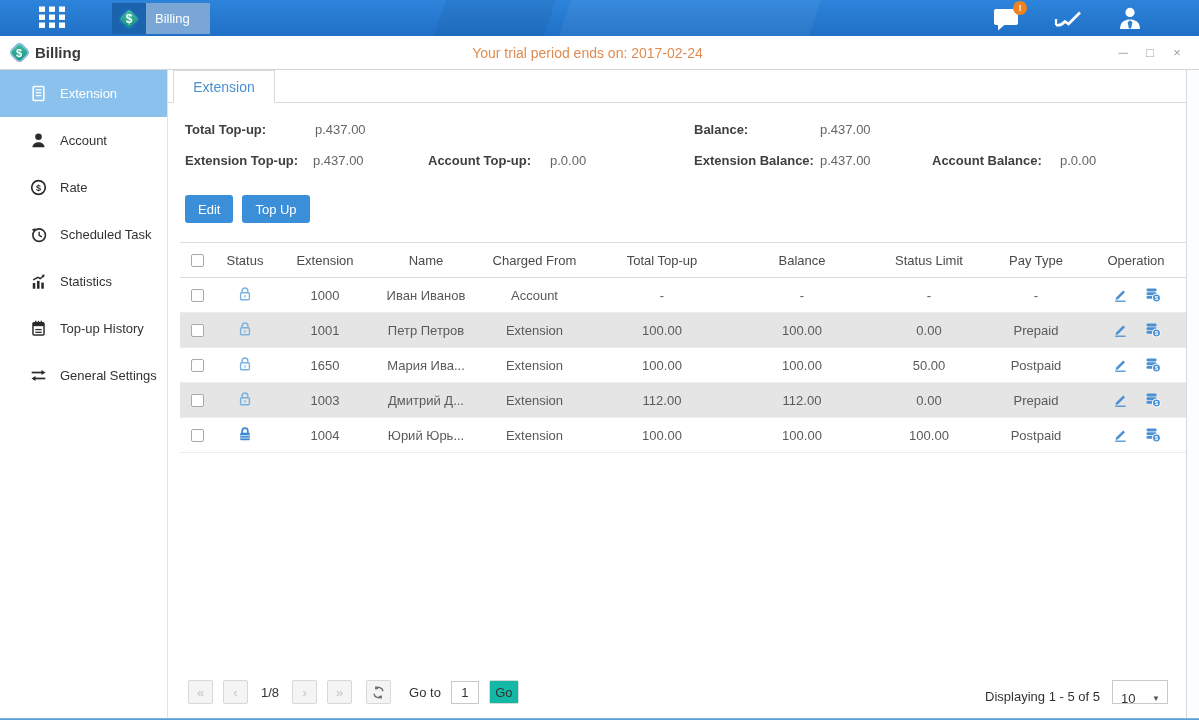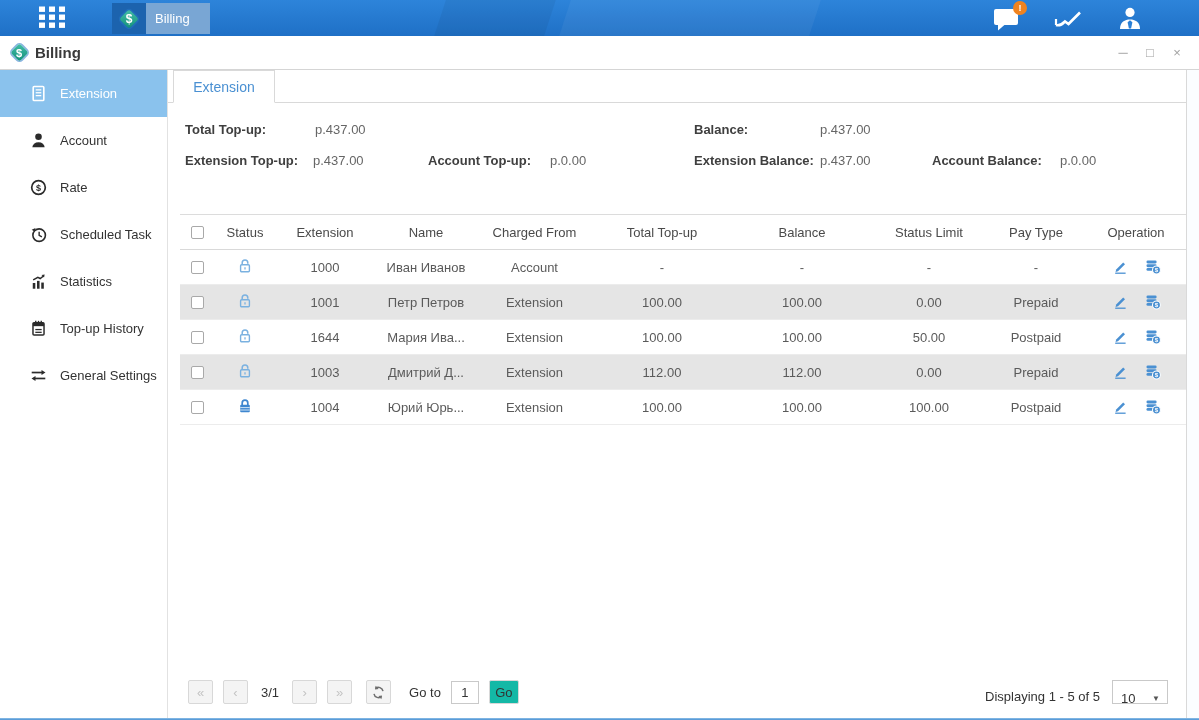--- a/index.html
+++ b/index.html
@@ -165,20 +165,21 @@
 </div>
 
 <div class="titlebar">
   <div class="title-left">
     <span class="diamond" style="width:20px;height:20px;">
       <span class="dsq" style="left:3.5px;top:3.5px;width:13px;height:13px;"></span>
       <span class="dtx" style="width:20px;height:20px;line-height:20px;font-size:11px;">$</span>
     </span>
     <span class="app-title">Billing</span>
   </div>
+  <span class="trial">Your trial period ends on: 2017-02-24</span>
   <div class="win-controls" id="win-controls">
       <span class="winctl">─</span>
       <span class="winctl">□</span>
       <span class="winctl">×</span>
     </div>
 </div>
 
 <div class="app-body">
   <div class="sidebar" id="sidebar">
       <div class="side-item active">
@@ -275,20 +276,24 @@
       <span class="s-label" style="left:17px;top:50px;">Extension Top-up:</span>
       <span class="s-value" style="left:145px;top:50px;">p.437.00</span>
       <span class="s-label" style="left:260px;top:50px;">Account Top-up:</span>
       <span class="s-value" style="left:382px;top:50px;">p.0.00</span>
       <span class="s-label" style="left:526px;top:50px;">Extension Balance:</span>
       <span class="s-value" style="left:652px;top:50px;">p.437.00</span>
       <span class="s-label" style="left:764px;top:50px;">Account Balance:</span>
       <span class="s-value" style="left:892px;top:50px;">p.0.00</span>
     </div>
 
+    <div class="toolbar">
+      <button class="btn-primary">Edit</button>
+      <button class="btn-primary">Top Up</button>
+    </div>
 
     <div class="grid">
       <div class="grid-header" id="grid-header">
           <div class="c-cb">
             <div class="checkbox"></div>
           </div>
           <div class="cell c0">Status</div>
           <div class="cell c1">Extension</div>
           <div class="cell c2">Name</div>
           <div class="cell c3">Charged From</div>
@@ -375,21 +380,21 @@
             <div class="c-cb">
               <div class="checkbox"></div>
             </div>
             <div class="cell c0"><span class="lock">
                 <svg width="16" height="16" viewBox="0 0 16 16">
                   <path d="M5.2 6.8 V4.8 a2.8 2.8 0 0 1 5.6 0 v0.9" fill="none" stroke="#7ab1e0" stroke-width="1.5"></path>
                   <rect x="3.6" y="6.8" width="8.8" height="7" rx="1" fill="none" stroke="#7ab1e0" stroke-width="1.4"></rect>
                   <line x1="8" y1="9.2" x2="8" y2="11.4" stroke="#7ab1e0" stroke-width="1.3"></line>
                 </svg>
               </span></div>
-            <div class="cell c1">1644</div>
+            <div class="cell c1">1650</div>
             <div class="cell c2">Мария Ива...</div>
             <div class="cell c3">Extension</div>
             <div class="cell c4">100.00</div>
             <div class="cell c5">100.00</div>
             <div class="cell c6">50.00</div>
             <div class="cell c7">Postpaid</div>
             <div class="cell c8">
               <span class="op-btn">
                 <svg width="17" height="16" viewBox="0 0 17 16">
                   <path d="M4.2 10.6 L11.2 3.4 L13 5.2 L6 12.3 L3.6 13 z" fill="#4a90d2"></path>
@@ -480,21 +485,21 @@
               </span>
             </div>
           </div>
         </div>
     </div>
 
     <div class="pagingbar">
       <div class="pg-left">
         <button class="pg-btn">«</button>
         <button class="pg-btn">‹</button>
-        <span class="pg-ind">3/1</span>
+        <span class="pg-ind">1/8</span>
         <button class="pg-btn">›</button>
         <button class="pg-btn">»</button>
         <button class="pg-btn refresh">
           <span id="refresh-slot" style="display:inline-flex;width:15px;height:15px;">
               <svg width="15" height="15" viewBox="0 0 16 16">
                 <path d="M12.8 6.6 A5 5 0 0 0 4.6 3.7" fill="none" stroke="#6e6e6e" stroke-width="1.6"></path>
                 <path d="M4.9 0.9 L4.3 4.8 L8.2 4.2 z" fill="#6e6e6e"></path>
                 <path d="M3.2 9.4 A5 5 0 0 0 11.4 12.3" fill="none" stroke="#6e6e6e" stroke-width="1.6"></path>
                 <path d="M11.1 15.1 L11.7 11.2 L7.8 11.8 z" fill="#6e6e6e"></path>
               </svg>

